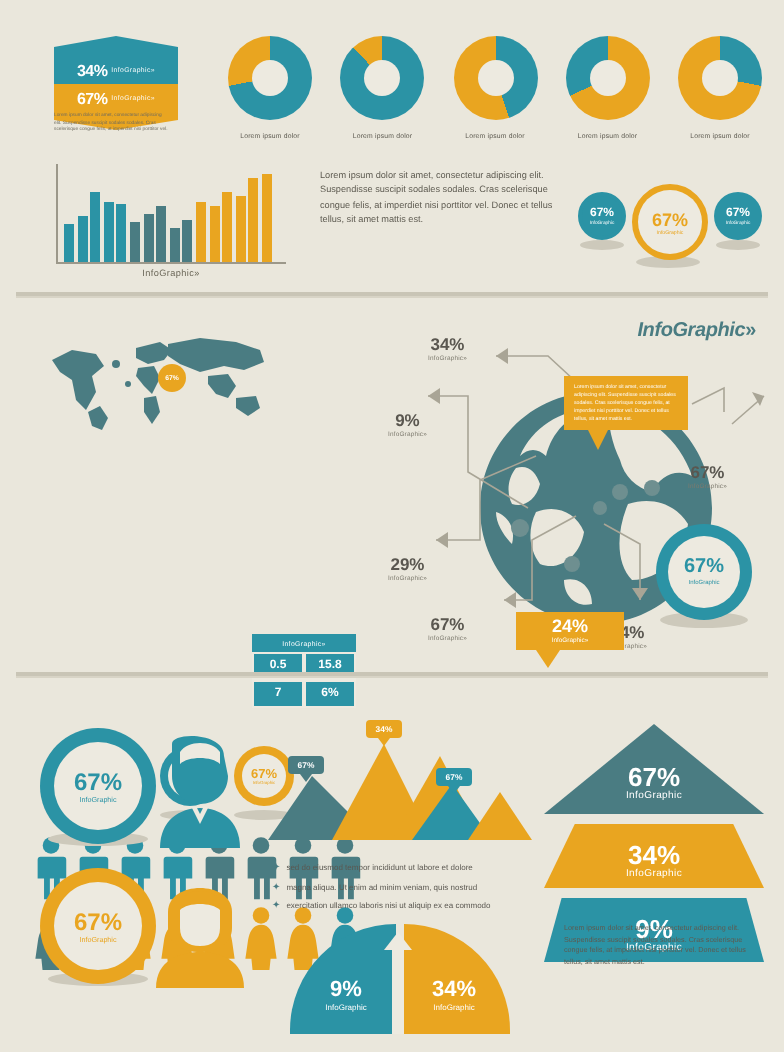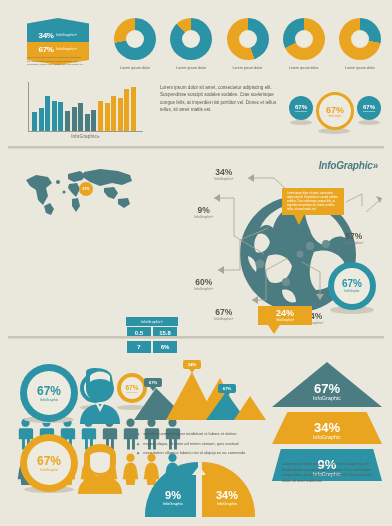--- a/index.html
+++ b/index.html
@@ -435,21 +435,21 @@
 
       <div class="glabel" style="left:18px;top:14px;">
         <div class="gv">34%</div>
         <div class="gs">InfoGraphic»</div>
       </div>
       <div class="glabel" style="left:-2px;top:52px;">
         <div class="gv">9%</div>
         <div class="gs">InfoGraphic»</div>
       </div>
       <div class="glabel" style="left:-2px;top:124px;">
-        <div class="gv">60%</div>
+        <div class="gv">29%</div>
         <div class="gs">InfoGraphic»</div>
       </div>
       <div class="glabel" style="left:18px;top:154px;">
         <div class="gv">67%</div>
         <div class="gs">InfoGraphic»</div>
       </div>
       <div class="glabel" style="left:148px;top:78px;">
         <div class="gv">67%</div>
         <div class="gs">InfoGraphic»</div>
       </div>

